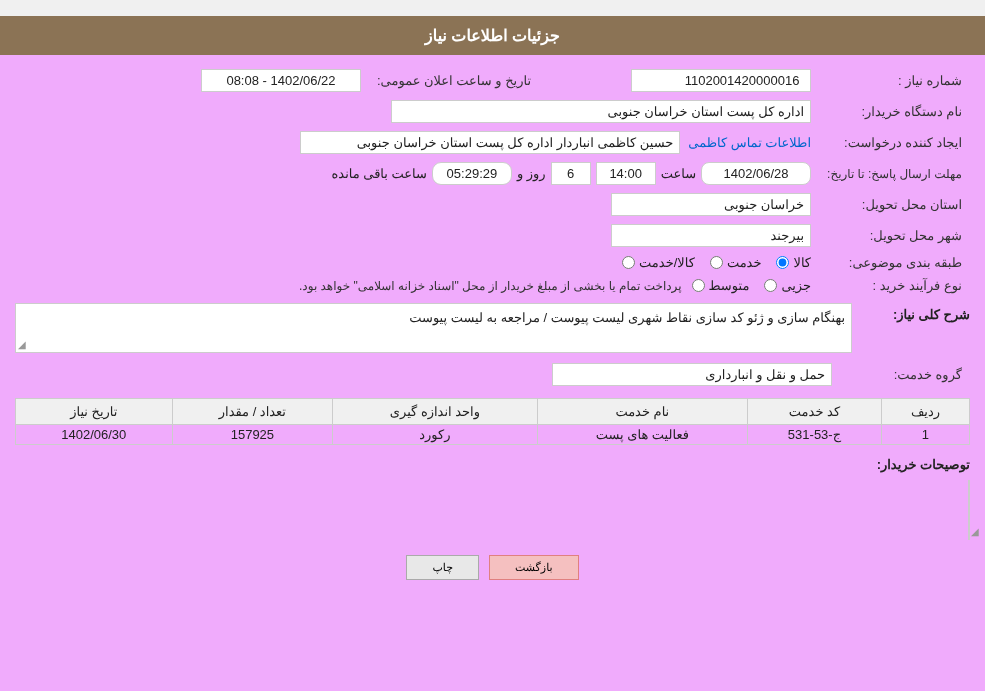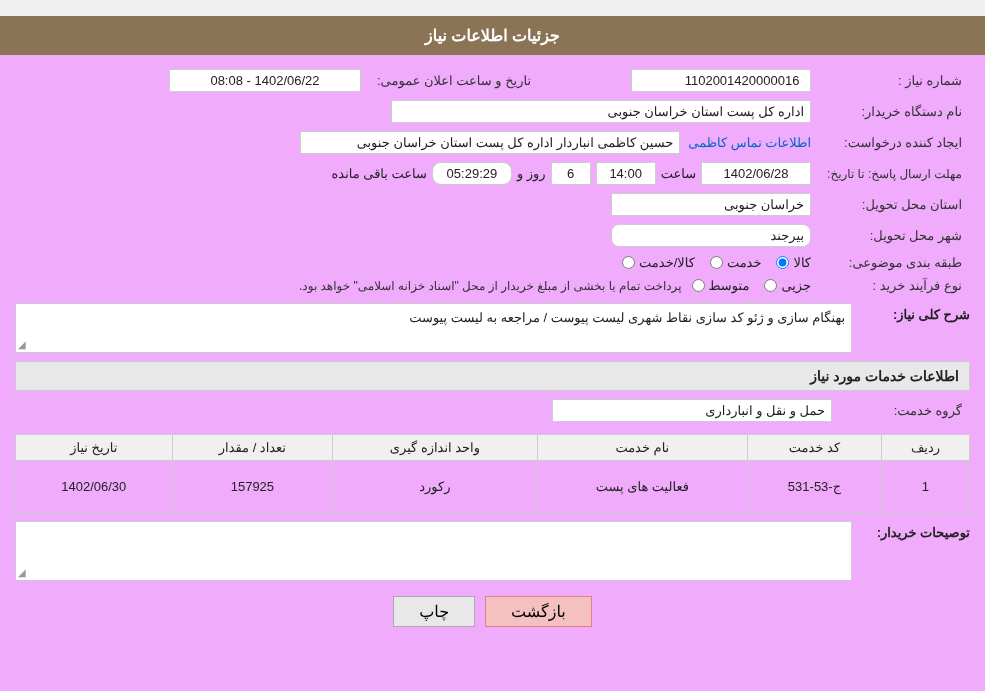--- a/index.html
+++ b/index.html
@@ -104,28 +104,29 @@
     }
     .service-table th {
       background: #f0f0f0;
       border: 1px solid #ccc;
       padding: 5px 8px;
       text-align: center;
       font-weight: normal;
     }
     .service-table td {
       border: 1px solid #ccc;
-      padding: 18px 8px;
+      padding: 2px 8px;
       text-align: center;
     }
     .buyer-desc-row {
       display: flex;
       align-items: flex-start;
       gap: 8px;
       margin: 6px 0;
+      flex-direction: column;
     }
     .buyer-desc-label {
       font-weight: bold;
       white-space: nowrap;
       width: 110px;
       text-align: right;
       padding-top: 4px;
     }
     .buyer-desc-box {
       flex: 1;
@@ -144,21 +145,21 @@
     .buttons-row {
       display: flex;
       justify-content: center;
       gap: 10px;
       margin: 15px 0;
     }
     .btn {
       padding: 5px 25px;
       border: 1px solid #aaa;
       cursor: pointer;
-      font-size: 16px;
+      font-size: 11px;
       font-family: Tahoma, Arial, sans-serif;
     }
     .btn-print {
       background: #e8e8e8;
     }
     .btn-back {
       background: #f5c0c0;
       border-color: #e08080;
     }
     .main-section {
@@ -182,21 +183,21 @@
 
     <table class="info-table">
       <tbody>
           <tr>
         <td class="label-cell">شماره نیاز :</td>
         <td class="value-cell" style="width:280px;">
           <div class="input-box input-narrow" style="width:180px; text-align:center;">1102001420000016</div>
         </td>
         <td class="label-cell" style="text-align:left; white-space:nowrap;">تاریخ و ساعت اعلان عمومی:</td>
         <td class="value-cell">
-          <div class="input-box" style="width:192px; text-align:center;">1402/06/22 - 08:08</div>
+          <div class="input-box" style="width:160px; text-align:center;">1402/06/22 - 08:08</div>
         </td>
       </tr>
 
       <tr>
         <td class="label-cell">نام دستگاه خریدار:</td>
         <td class="value-cell" colspan="3">
           <div class="input-box" style="width:420px; text-align:right;">اداره کل پست استان خراسان جنوبی</div>
         </td>
       </tr>
 
@@ -207,42 +208,42 @@
             <a href="#" class="link-blue">اطلاعات تماس کاظمی</a>
             <div class="input-box" style="width:380px; text-align:right;">حسین کاظمی انباردار اداره کل پست استان خراسان جنوبی</div>
           </div>
         </td>
       </tr>
 
       <tr>
         <td class="label-cell" style="white-space:nowrap; font-size:12px;">مهلت ارسال پاسخ: تا تاریخ:</td>
         <td class="value-cell" colspan="3">
           <div style="display:flex; align-items:center; gap:5px; direction:rtl;">
-            <div class="input-box" style="width:110px; text-align:center;">1402/06/28</div>
+            <div class="input-box" style="width:110px; text-align:center;border-radius:8px;">1402/06/28</div>
             <span>ساعت</span>
             <div class="input-box" style="width:60px; text-align:center;">14:00</div>
             <div class="input-box" style="width:40px; text-align:center;">6</div>
             <span>روز و</span>
             <div class="input-box" style="width:80px; text-align:center;border-radius:9px;">05:29:29</div>
             <span>ساعت باقی مانده</span>
           </div>
         </td>
       </tr>
 
       <tr>
         <td class="label-cell">استان محل تحویل:</td>
         <td class="value-cell" colspan="3">
           <div class="input-box" style="width:200px;">خراسان جنوبی</div>
         </td>
       </tr>
 
       <tr>
         <td class="label-cell">شهر محل تحویل:</td>
         <td class="value-cell" colspan="3">
-          <div class="input-box" style="width:200px;border-radius:8px;">بیرجند</div>
+          <div class="input-box" style="width:200px;">بیرجند</div>
         </td>
       </tr>
 
       <tr>
         <td class="label-cell">طبقه بندی موضوعی:</td>
         <td class="value-cell" colspan="3">
           <div class="radio-group">
             <div class="radio-item">
               <span>کالا</span>
               <input type="radio" name="tabaghe" checked="" style="">
@@ -283,21 +284,20 @@
     <div style="display:flex; align-items:flex-start; gap:8px; margin: 6px 0;">
       <div style="font-weight:bold; min-width:110px; text-align:right; padding-top:4px;">شرح کلی نیاز:</div>
       <div style="flex:1;">
         <div class="description-box">
           <span>بهنگام سازی و ژئو کد سازی نقاط شهری لیست پیوست / مراجعه به لیست پیوست</span>
           <span class="resize-handle">◢</span>
         </div>
       </div>
     </div>
 
-    <div class="section-divider">اطلاعات خدمات مورد نیاز</div>
 
     <table class="info-table">
       <tbody>
           <tr>
         <td class="label-cell">گروه خدمت:</td>
         <td class="value-cell">
           <div class="input-box" style="width:280px;">حمل و نقل و انبارداری</div>
         </td>
       </tr>
     </tbody>

